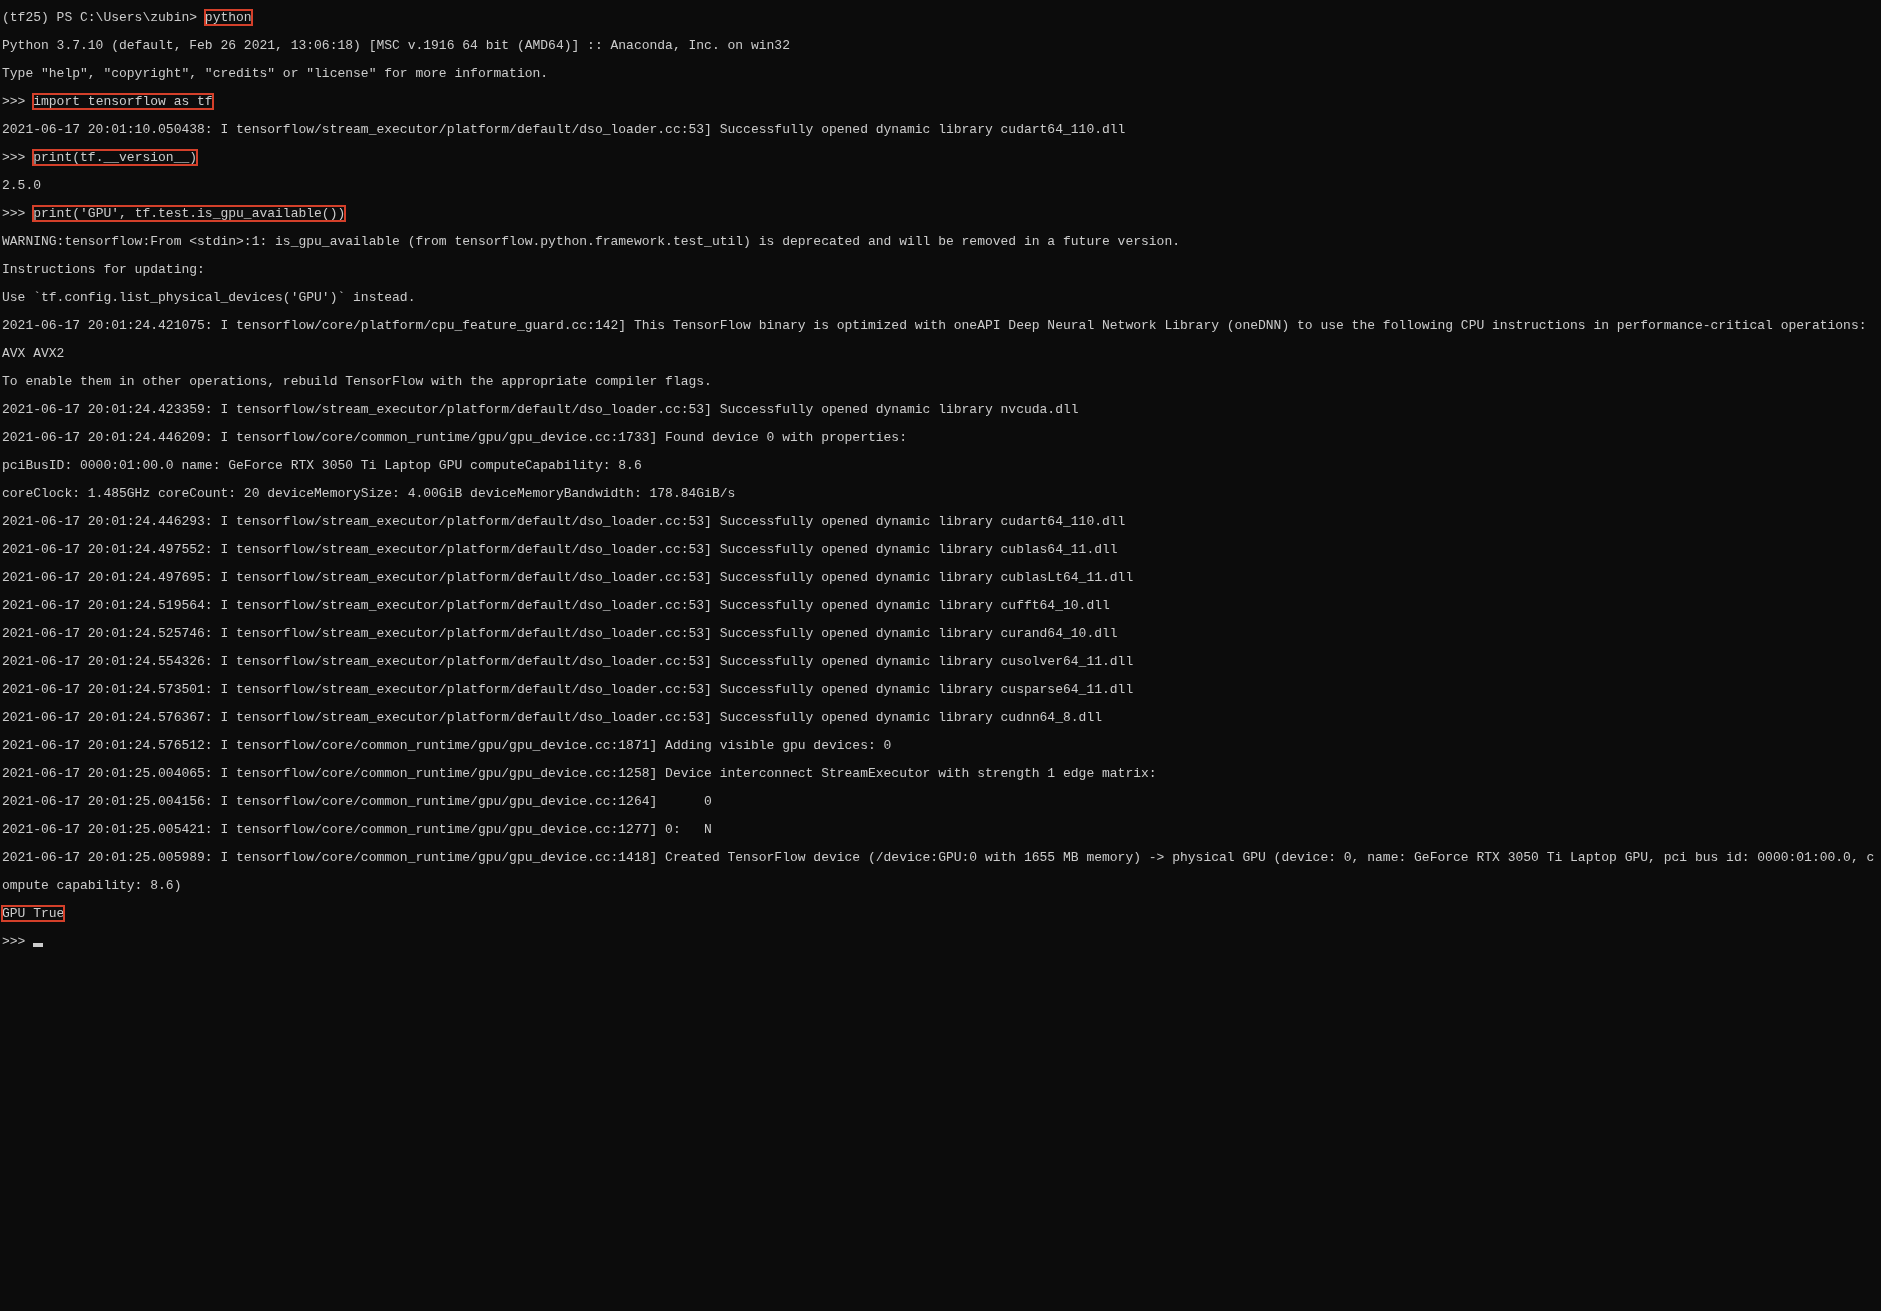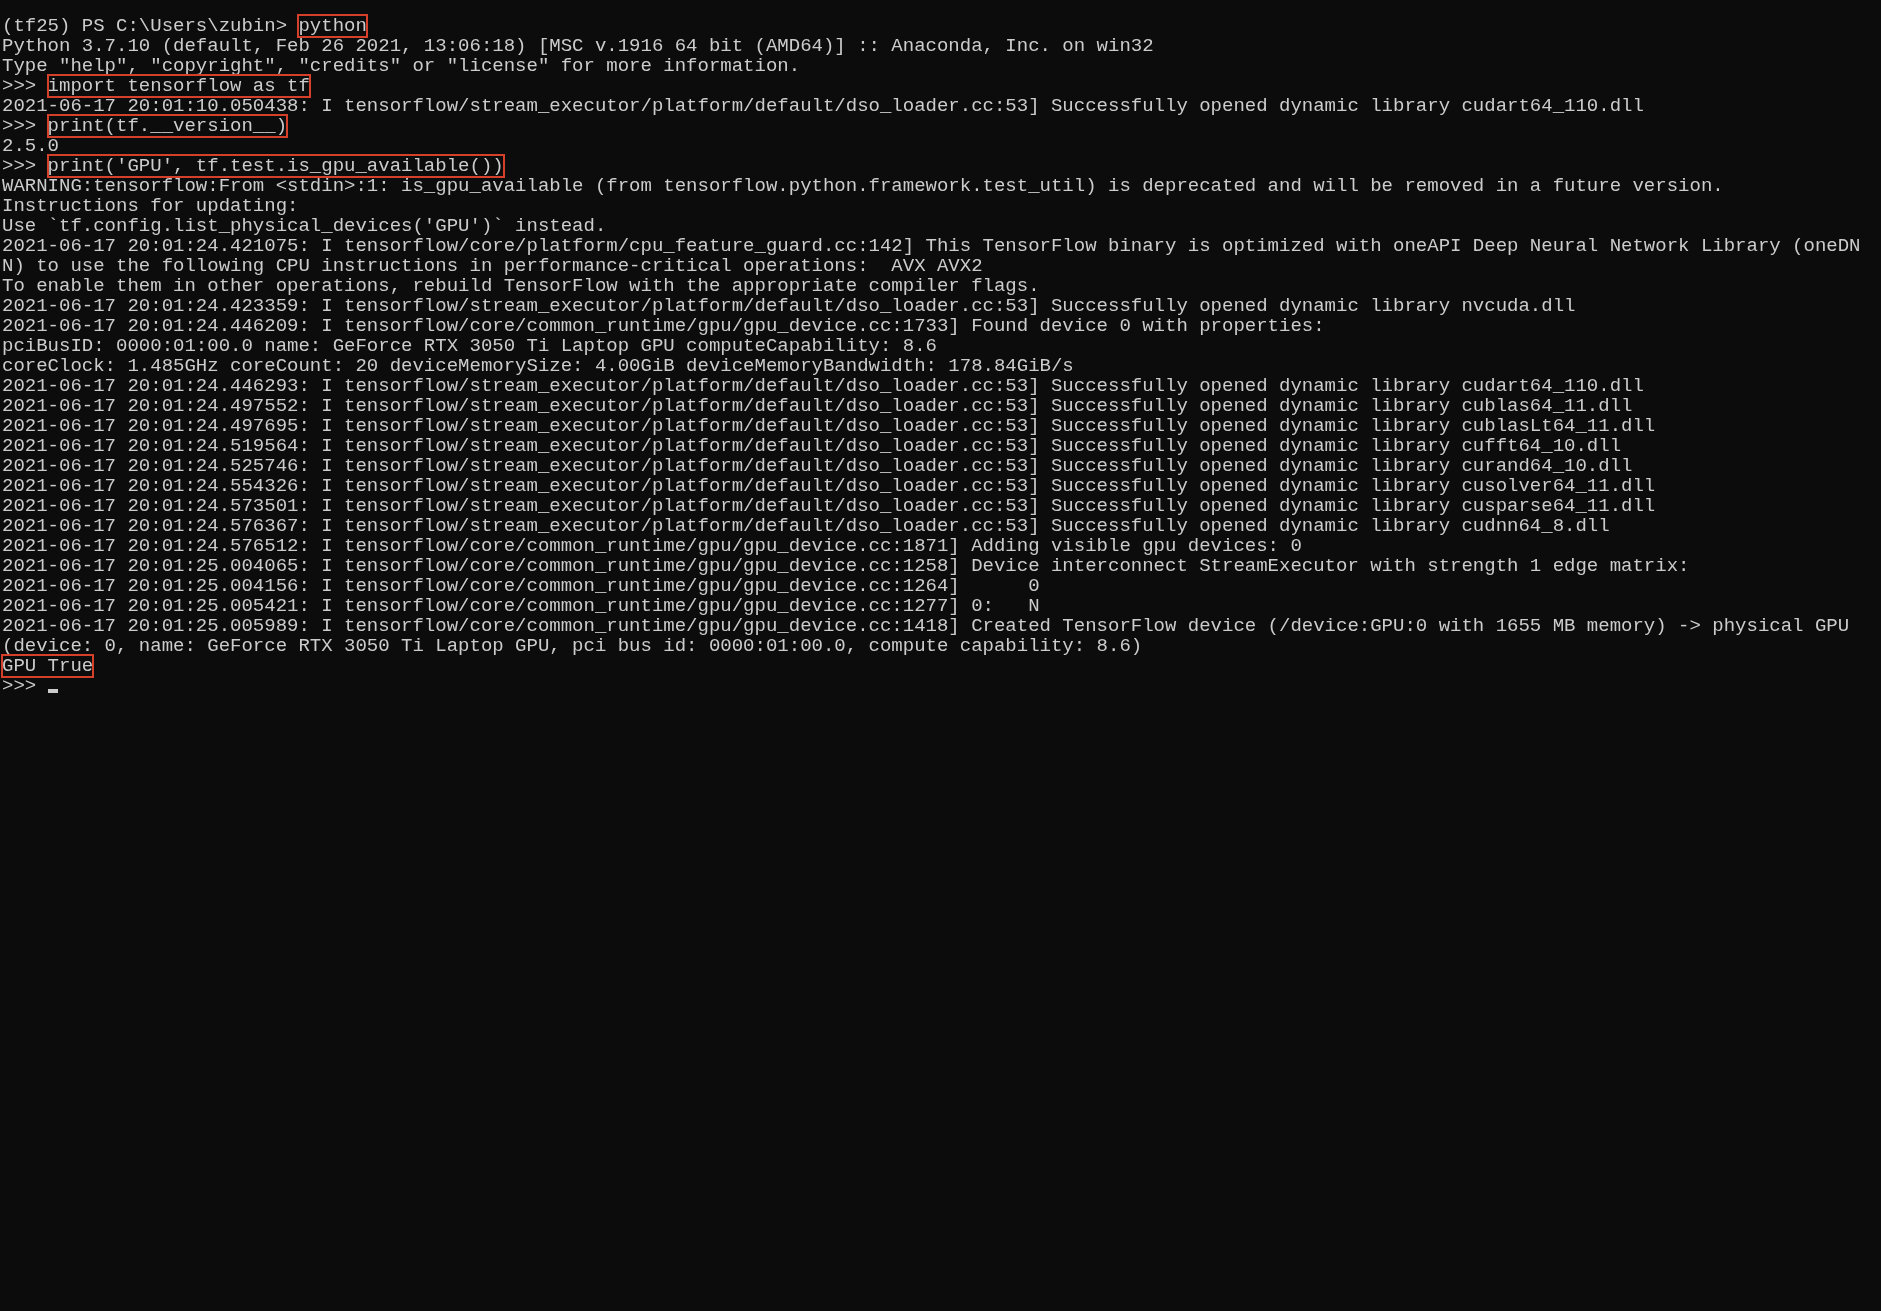--- a/index.html
+++ b/index.html
@@ -1,16 +1,16 @@
 <!DOCTYPE html>
 <html><head>
 <meta charset="utf-8">
 <style>
   html,body{margin:0;padding:0;background:#0c0c0c;color:#cccccc;width:1881px;height:1311px;overflow:hidden}
-  #term{font-family:"NSimSun","SimSun","Consolas","Courier New",monospace;font-size:19px;line-height:20px;white-space:pre-wrap;word-break:break-all;letter-spacing:0px;padding:16px 2px;position:relative}
+  #term{font-family:"NSimSun","SimSun","Consolas","Courier New",monospace;font-size:13px;line-height:28px;white-space:pre-wrap;word-break:break-all;letter-spacing:0px;padding:4px 2px;position:relative}
   .hl{outline:2px solid #d4402a;outline-offset:-1px}
   .cursor{display:inline-block;width:10px;height:4px;background:#cccccc;vertical-align:-2px}
 </style>
 </head>
 <body>
 
 <div id="term"><span>(tf25) PS C:\Users\zubin&gt; </span><span class="hl">python</span>
 <span>Python 3.7.10 (default, Feb 26 2021, 13:06:18) [MSC v.1916 64 bit (AMD64)] :: Anaconda, Inc. on win32</span>
 <span>Type "help", "copyright", "credits" or "license" for more information.</span>
 <span>&gt;&gt;&gt; </span><span class="hl">import tensorflow as tf</span>

